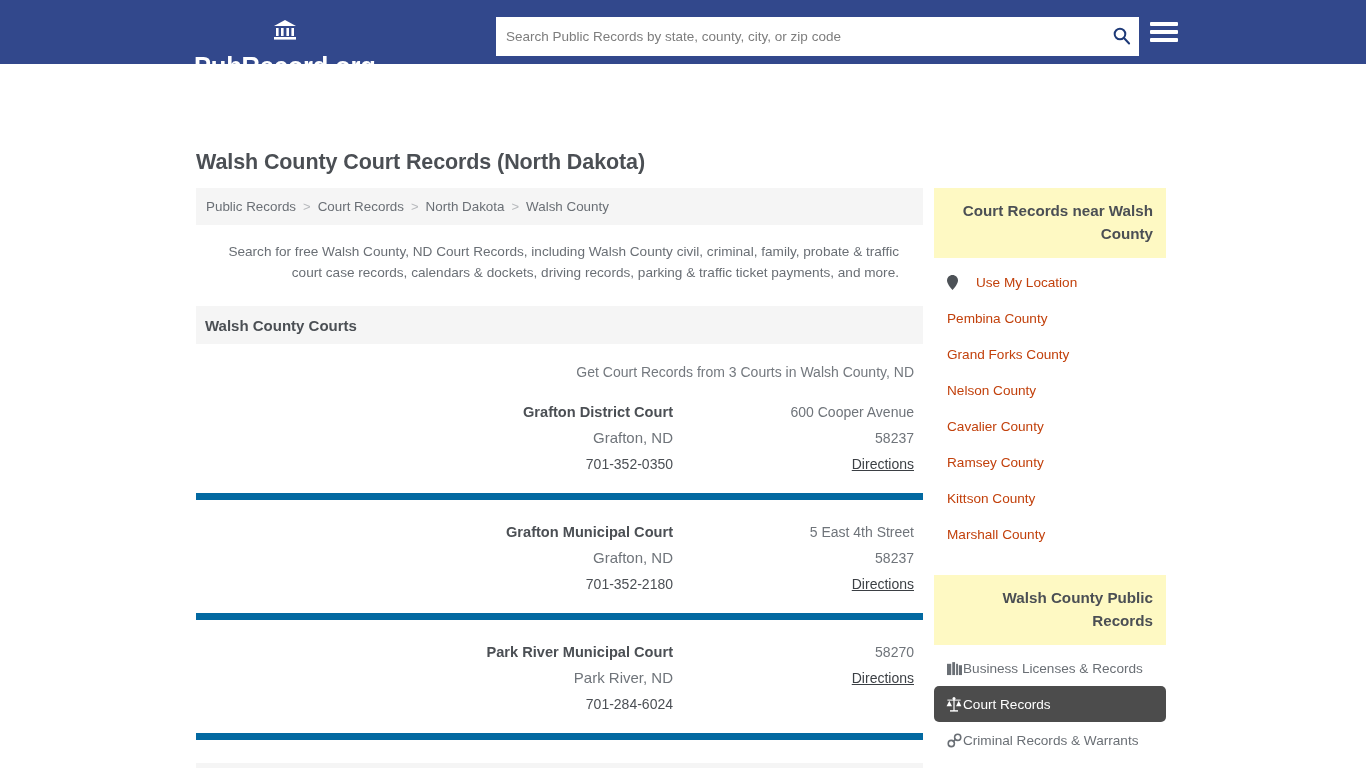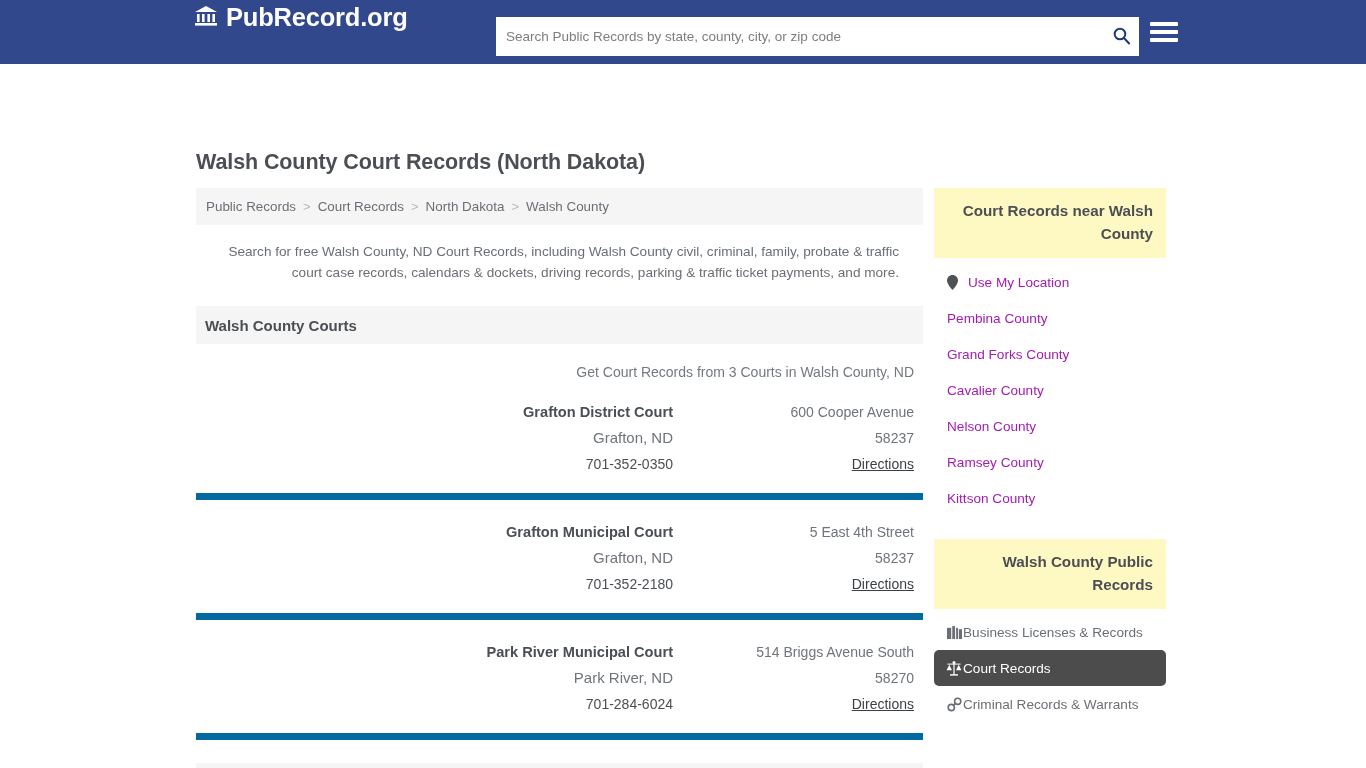--- a/index.html
+++ b/index.html
@@ -19,22 +19,23 @@
     display: flex;
     align-items: center;
     position: relative;
   }
   .brand {
     display: flex;
     align-items: center;
     gap: 8px;
     position: absolute;
     left: 194px;
-    top: 4px;
+    top: 18px;
     text-decoration: none;
+    flex-direction: column;
   }
   .brand-icon { display: block; }
   .brand-text {
     color: #ffffff;
     font-size: 25.5px;
     font-weight: bold;
     letter-spacing: -0.2px;
     line-height: 1;
   }
   .search-wrap {
@@ -206,25 +207,25 @@
     padding: 11px 13px 13px 13px;
     font-size: 15.2px;
     font-weight: bold;
     color: #4b4f54;
     line-height: 23px;
   }
   .near-list { padding: 6px 0 0 0; }
   .near-item {
     display: flex;
     align-items: center;
-    gap: 9px;
+    gap: 17px;
     height: 36px;
     padding: 0 13px;
     font-size: 13.6px;
-    color: #a21caf;
+    color: #c2410c;
     text-decoration: none;
     cursor: pointer;
   }
   .pin-icon { display: inline-flex; width: 12px; }
 
   .panel-head.second { margin-top: 23px; }
 
   .rec-list { padding: 5px 0 0 0; }
   .rec-item {
     display: flex;
@@ -334,21 +335,20 @@
             <div><a class="directions" href="#">Directions</a></div>
           </div>
         </div>
         <div class="entry">
           <div class="entry-col-left">
             <div class="entry-name">Park River Municipal Court</div>
             <div class="entry-line">Park River, ND</div>
             <div class="entry-phone">701-284-6024</div>
           </div>
           <div class="entry-col-right">
-            <div class="entry-addr">514 Briggs Avenue South</div>
             <div class="entry-addr">58270</div>
             <div><a class="directions" href="#">Directions</a></div>
           </div>
         </div>
         <div class="section-head">Walsh County District Attorney Office</div>
       </div>
   </div>
 
   <aside class="sidebar">
 
@@ -362,30 +362,33 @@
           </span>
           <span>Use My Location</span>
         </a>
         <a class="near-item" href="#">
           <span>Pembina County</span>
         </a>
         <a class="near-item" href="#">
           <span>Grand Forks County</span>
         </a>
         <a class="near-item" href="#">
+          <span>Nelson County</span>
+        </a>
+        <a class="near-item" href="#">
           <span>Cavalier County</span>
         </a>
         <a class="near-item" href="#">
-          <span>Nelson County</span>
-        </a>
-        <a class="near-item" href="#">
           <span>Ramsey County</span>
         </a>
         <a class="near-item" href="#">
           <span>Kittson County</span>
+        </a>
+        <a class="near-item" href="#">
+          <span>Marshall County</span>
         </a>
       </div>
 
     <div class="panel-head second">Walsh County Public Records</div>
     <div class="rec-list" id="rec-host">
         <a class="rec-item" href="#">
           <span class="rec-icon">
             <svg width="15" height="15" viewBox="0 0 16 16" fill="currentColor">
               <rect x="0" y="3" width="4.5" height="12"></rect>
               <rect x="5.6" y="1.2" width="3" height="13.8"></rect>

